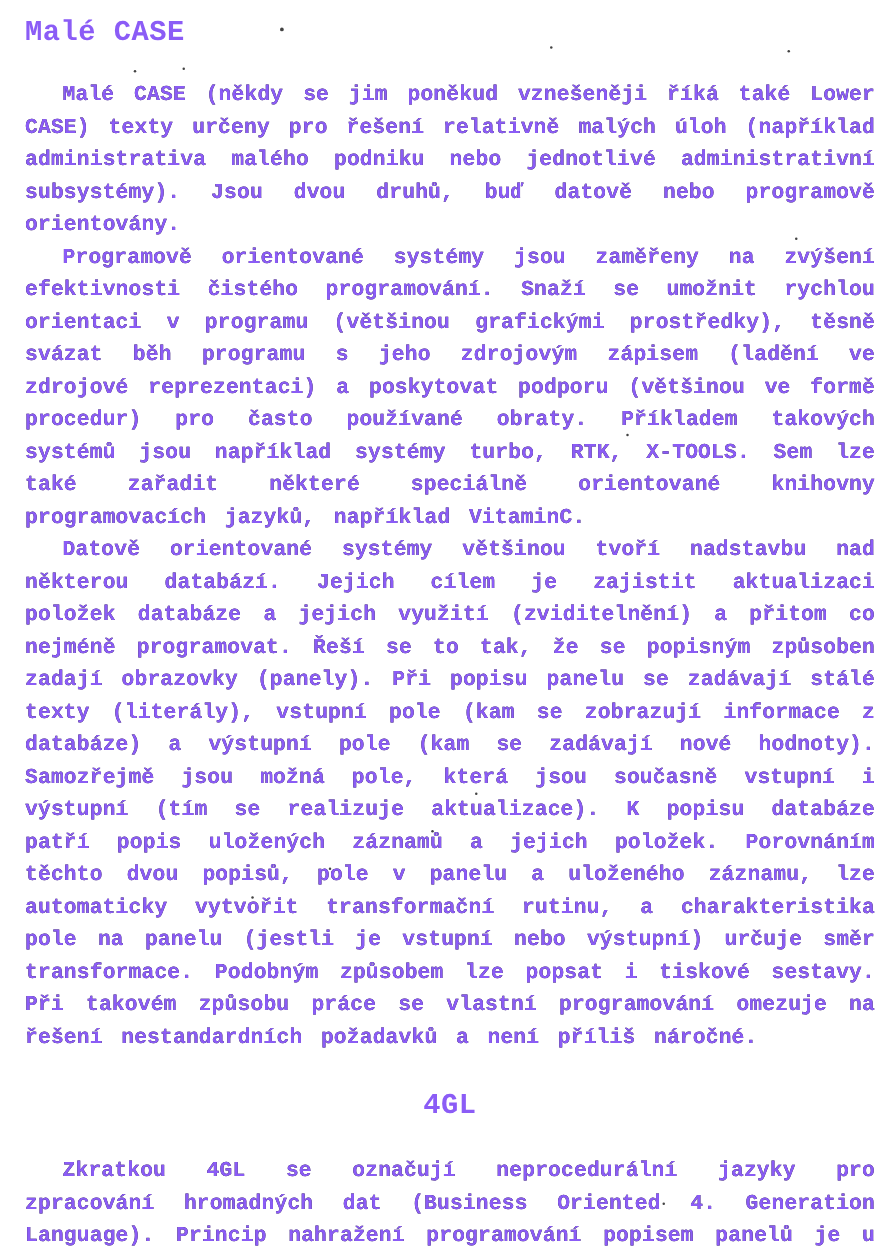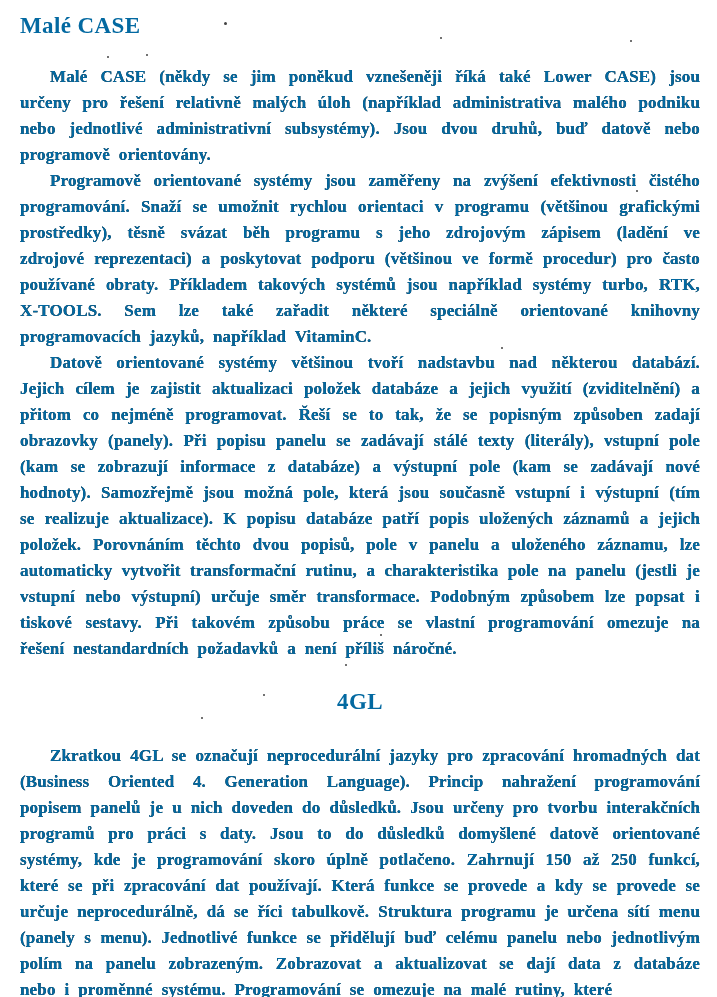--- a/index.html
+++ b/index.html
@@ -12,22 +12,22 @@
     height: 997px;
     overflow: hidden;
   }
   .page {
     position: relative;
     box-sizing: border-box;
     width: 717px;
     height: 997px;
     padding: 12px 17px 0 20px;
     background: #ffffff;
-    color: #0369a1;
-    font-family: Liberation Serif, serif;
+    color: #8b5cf6;
+    font-family: Liberation Mono, monospace;
     font-weight: 700;
   }
   .section-heading {
     font-size: 23px;
     line-height: 28px;
     margin: 0 0 24px 0;
     letter-spacing: 0.4px;
     font-weight: 700;
   }
   .section-heading.second {
@@ -68,21 +68,21 @@
   .sp11 { left: 636px; top: 190px; width: 2px; height: 2px; }
   .sp12 { left: 530px; top: 962px; width: 2px; height: 2px; }
 </style>
 </head>
 <body>
 
 <div class="page">
 
   <h1 class="section-heading">Malé CASE</h1>
 
-  <p class="body-par">Malé CASE  (někdy se jim  poněkud vznešeněji říká  také Lower  CASE) jsou určeny pro  řešení relativně  malých úloh (například  administrativa  malého  podniku nebo jednotlivé  administrativní  subsystémy).  Jsou  dvou  druhů, buď datově nebo programově orientovány.</p>
+  <p class="body-par">Malé CASE  (někdy se jim  poněkud vznešeněji říká  také Lower  CASE) texty určeny pro  řešení relativně  malých úloh (například  administrativa  malého  podniku nebo jednotlivé  administrativní  subsystémy).  Jsou  dvou  druhů, buď datově nebo programově orientovány.</p>
 
   <p class="body-par">Programově orientované systémy jsou zaměřeny na zvýšení efektivnosti čistého programování.  Snaží se umožnit rychlou orientaci v programu (většinou grafickými prostředky), těsně svázat  běh programu  s  jeho  zdrojovým zápisem  (ladění ve zdrojové  reprezentaci)  a  poskytovat  podporu (většinou ve formě  procedur)  pro často  používané  obraty.  Příkladem takových  systémů  jsou  například  systémy turbo,  RTK, X-TOOLS. Sem lze také  zařadit některé speciálně orientované knihovny programovacích jazyků, například VitaminC.</p>
 
   <p class="body-par">Datově orientované systémy většinou tvoří nadstavbu nad některou  databází. Jejich  cílem  je  zajistit aktualizaci položek databáze a jejich využití (zviditelnění) a přitom co  nejméně  programovat. Řeší se  to tak, že se popisným způsoben zadají obrazovky (panely).  Při popisu  panelu se  zadávají stálé  texty  (literály),  vstupní pole  (kam  se zobrazují informace z databáze) a výstupní  pole (kam se zadávají nové hodnoty).  Samozřejmě jsou  možná pole,  která jsou současně vstupní i výstupní (tím se realizuje aktualizace). K popisu databáze  patří popis  uložených záznamů  a jejich položek. Porovnáním  těchto dvou  popisů, pole  v panelu  a uloženého záznamu,  lze automaticky  vytvořit  transformační  rutinu, a charakteristika  pole na  panelu (jestli je vstupní  nebo výstupní)  určuje směr  transformace. Podobným  způsobem lze popsat i tiskové sestavy. Při takovém způsobu práce se vlastní  programování omezuje na řešení nestandardních požadavků a není příliš náročné.</p>
 
   <h2 class="section-heading second">4GL</h2>
 
   <p class="body-par">Zkratkou  4GL  se  označují  neprocedurální  jazyky pro zpracování hromadných dat (Business Oriented  4. Generation Language). Princip nahražení  programování popisem panelů je u nich doveden do důsledků. Jsou určeny  pro  tvorbu interakčních programů pro práci s  daty. Jsou to do důsledků domyšlené  datově orientované systémy, kde  je programování skoro úplně potlačeno. Zahrnují 150  až 250 funkcí, které se při zpracování dat používají. Která funkce se provede a kdy se provede se určuje neprocedurálně,  dá  se říci tabulkově. Struktura  programu  je  určena  sítí menu (panely  s menu). Jednotlivé  funkce  se  přidělují buď  celému  panelu  nebo jednotlivým polím na panelu zobrazeným.  Zobrazovat a aktualizovat  se  dají  data  z databáze  nebo i proměnné systému. Programování  se omezuje na malé  rutiny, které</p>
 
   <span class="speckle sp1"></span>

